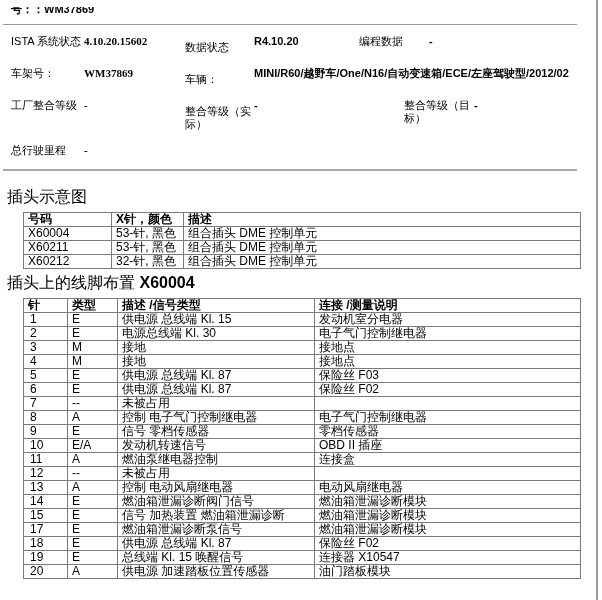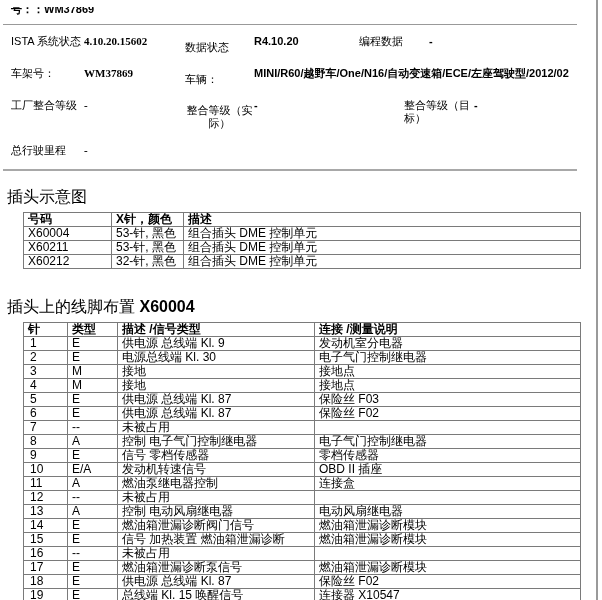--- a/index.html
+++ b/index.html
@@ -166,21 +166,21 @@
     <div class="info-row">
       <div class="cell-label c1-label">车架号：</div>
       <div class="cell-value c1-value">WM37869</div>
       <div class="cell-label c2-label">车辆：</div>
       <div class="cell-value c2-value wide" style="white-space:normal;">MINI/R60/越野车/One/N16/自动变速箱/ECE/左座驾驶型/2012/02</div>
     </div>
 
     <div class="info-row">
       <div class="cell-label c1-label">工厂整合等级</div>
       <div class="cell-value c1-value">-</div>
-      <div class="cell-label c2-label" style="text-align:center;font-family:Liberation Mono, monospace;">整合等级（实际）</div>
+      <div class="cell-label c2-label" style="text-align:left;">整合等级（实际）</div>
       <div class="cell-value c2-value">-</div>
       <div class="cell-label c3-label" style="margin-left:45px;">整合等级（目标）</div>
       <div class="cell-value c3-value">-</div>
     </div>
 
     <div class="info-row">
       <div class="cell-label c1-label">总行驶里程</div>
       <div class="cell-value c1-value">-</div>
     </div>
 
@@ -215,21 +215,21 @@
         <td>组合插头 DME 控制单元</td>
       </tr>
       <tr>
         <td>X60212</td>
         <td>32-针, 黑色</td>
         <td>组合插头 DME 控制单元</td>
       </tr>
     </tbody>
   </table>
 
-  <h2 class="section" style="margin-top:28px;">
+  <h2 class="section" style="margin-top:4px;">
     <span>插头上的线脚布置</span>
     <span class="code">X60004</span>
   </h2>
 
   <table class="grid pins">
     <colgroup>
       <col class="p-pin">
         <col class="p-type">
         <col class="p-desc">
         <col class="p-conn">
@@ -239,21 +239,21 @@
         <th class="num">针</th>
         <th>类型</th>
         <th>描述 /信号类型</th>
         <th>连接 /测量说明</th>
       </tr>
     </thead>
     <tbody>
         <tr>
           <td class="num">1</td>
           <td>E</td>
-          <td>供电源 总线端 Kl. 9</td>
+          <td>供电源 总线端 Kl. 15</td>
           <td>发动机室分电器</td>
         </tr>
         <tr>
           <td class="num">2</td>
           <td>E</td>
           <td>电源总线端 Kl. 30</td>
           <td>电子气门控制继电器</td>
         </tr>
         <tr>
           <td class="num">3</td>
@@ -327,26 +327,20 @@
           <td>燃油箱泄漏诊断阀门信号</td>
           <td>燃油箱泄漏诊断模块</td>
         </tr>
         <tr>
           <td class="num">15</td>
           <td>E</td>
           <td>信号 加热装置 燃油箱泄漏诊断</td>
           <td>燃油箱泄漏诊断模块</td>
         </tr>
         <tr>
-          <td class="num">16</td>
-          <td>--</td>
-          <td>未被占用</td>
-          <td></td>
-        </tr>
-        <tr>
           <td class="num">17</td>
           <td>E</td>
           <td>燃油箱泄漏诊断泵信号</td>
           <td>燃油箱泄漏诊断模块</td>
         </tr>
         <tr>
           <td class="num">18</td>
           <td>E</td>
           <td>供电源 总线端 Kl. 87</td>
           <td>保险丝 F02</td>

